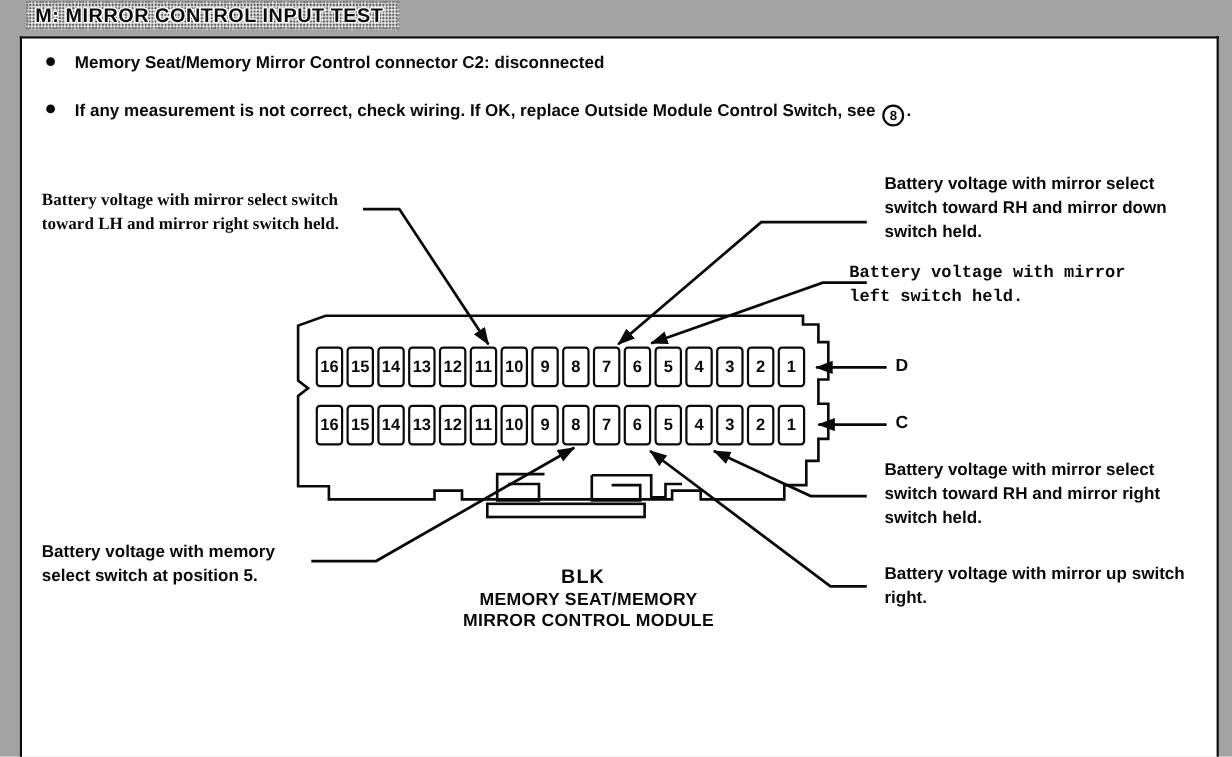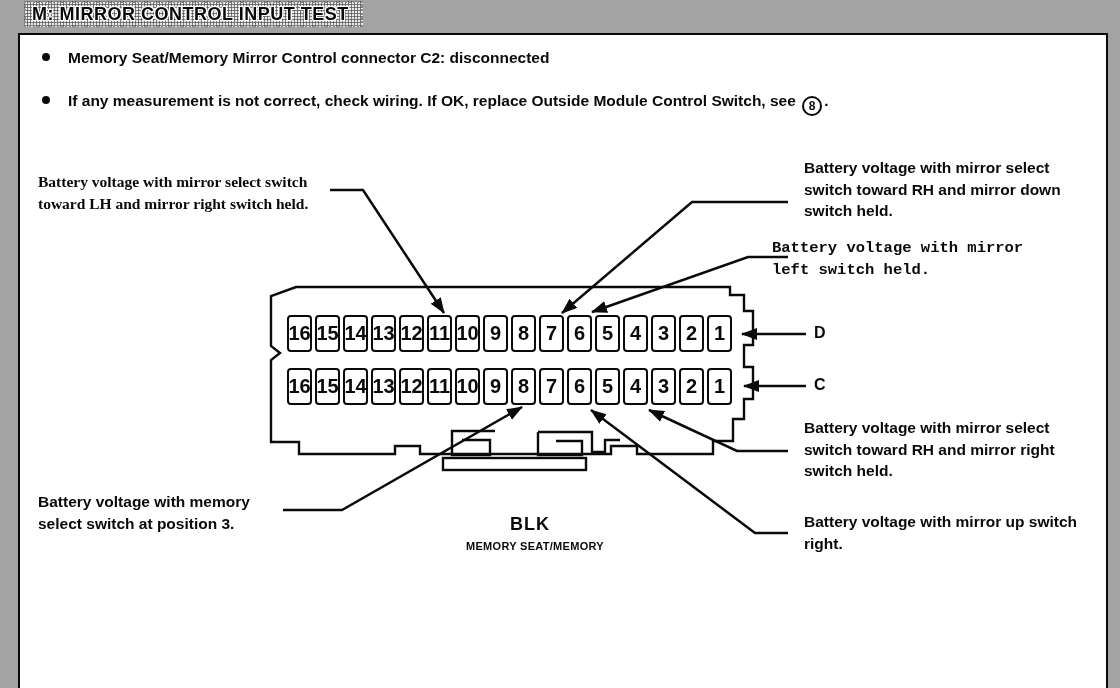--- a/index.html
+++ b/index.html
@@ -35,28 +35,28 @@
     display:inline-flex; align-items:center; justify-content:center;
     width:20px; height:20px; border:2px solid #0a0a0a; border-radius:50%;
     font-size:12px; font-weight:bold; margin:0 2px; vertical-align:-4px;
   }
 
   
   .pin-row { position:absolute; display:flex; gap:3px; }
   .pin-row .pin {
     width:25px; height:37px; border:2.5px solid #0a0a0a; border-radius:4px;
     display:flex; align-items:center; justify-content:center;
-    font-size:20px; font-weight:bold; background:#fff;
+    font-size:15px; font-weight:bold; background:#fff;
   }
   .row-d { left:287px; top:315px; }
   .row-c { left:287px; top:368px; }
 
   .row-letter { font-size:16px; font-weight:bold; }
   .wire-color { font-size:18px; font-weight:bold; letter-spacing:1px; }
-  .diagram-caption { font-size:11px; font-weight:bold; text-align:center; line-height:18.5px; letter-spacing:0.3px; }
+  .diagram-caption { font-size:16px; font-weight:bold; text-align:center; line-height:18.5px; letter-spacing:0.3px; }
 
   svg.lines { position:absolute; left:0; top:0; pointer-events:none; }
 </style>
 </head>
 <body>
 
 <div class="page">
 
   <div class="title-bar">
     <span>M: MIRROR CONTROL INPUT TEST</span>
@@ -71,21 +71,21 @@
   <div class="abs note" style="left:42px; top:88px; width:1050px;">
     <span class="bullet-dot"></span><span>If any measurement is not correct, check wiring.  If OK, replace Outside Module Control Switch, see</span>
     <span class="ref-circle">8</span><span>.</span>
   </div>
 
   <div class="abs callout" style="left:38px; top:171px; width:292px;font-family:Liberation Serif, serif;">Battery voltage with mirror select switch toward LH and mirror right switch held.</div>
   <div class="abs callout" style="left:804px; top:157px; width:295px;">Battery voltage with mirror select switch toward RH and mirror down switch held.</div>
   <div class="abs callout" style="left:772px; top:238px; width:295px;font-family:Liberation Mono, monospace;">Battery voltage with mirror left switch held.</div>
   <div class="abs callout" style="left:804px; top:417px; width:295px;">Battery voltage with mirror select switch toward RH and mirror right switch held.</div>
   <div class="abs callout" style="left:804px; top:511px; width:290px;">Battery voltage with mirror up switch right.</div>
-  <div class="abs callout" style="left:38px; top:491px; width:245px;">Battery voltage with memory select switch at position 3.</div>
+  <div class="abs callout" style="left:38px; top:491px; width:245px;">Battery voltage with memory select switch at position 5.</div>
 
   <svg class="lines" width="1120" height="688" viewBox="0 0 1120 688">
     <defs>
       <marker id="arrow" markerUnits="userSpaceOnUse" markerWidth="18" markerHeight="14" refX="15" refY="6" orient="auto">
         <path d="M0,0 L16,6 L0,12 Z" fill="#0a0a0a"></path>
       </marker>
     </defs>
 
     <path d="M 296,287 L 730,287 L 730,295 L 744,295 L 744,311 L 753,311 L 753,345 L 744,345 L 744,367 L 753,367 L 753,399 L 744,399 L 744,419 L 733,419 L 733,441 L 713,441 L 713,454 L 637,454 L 637,446 L 611,446 L 611,454 L 420,454 L 420,446 L 395,446 L 395,454 L 299,454 L 299,442 L 271,442 L 271,360 L 280,353 L 271,346 L 271,296 Z" fill="none" stroke="#0a0a0a" stroke-width="2.4"></path>
 
@@ -142,16 +142,17 @@
       <div class="pin">2</div>
       <div class="pin">1</div>
     </div>
 
   <div class="abs row-letter" style="left:814px; top:324px;">D</div>
   <div class="abs row-letter" style="left:814px; top:376px;">C</div>
 
   <div class="abs wire-color" style="left:460px; top:514px; width:140px; text-align:center;">BLK</div>
   <div class="abs diagram-caption" style="left:395px; top:537px; width:280px;">
     <div>MEMORY SEAT/MEMORY</div>
+    <div>MIRROR CONTROL MODULE</div>
   </div>
 
 
 </div>
 
 </body></html>

